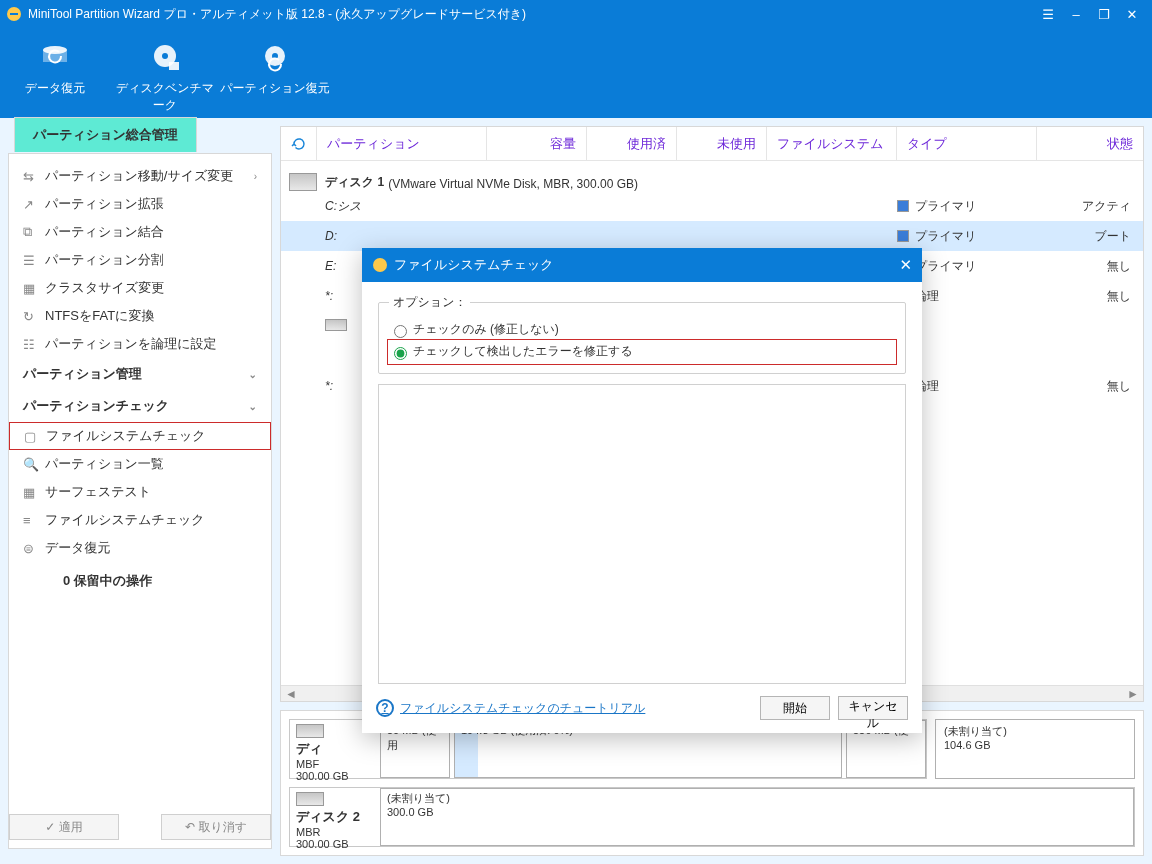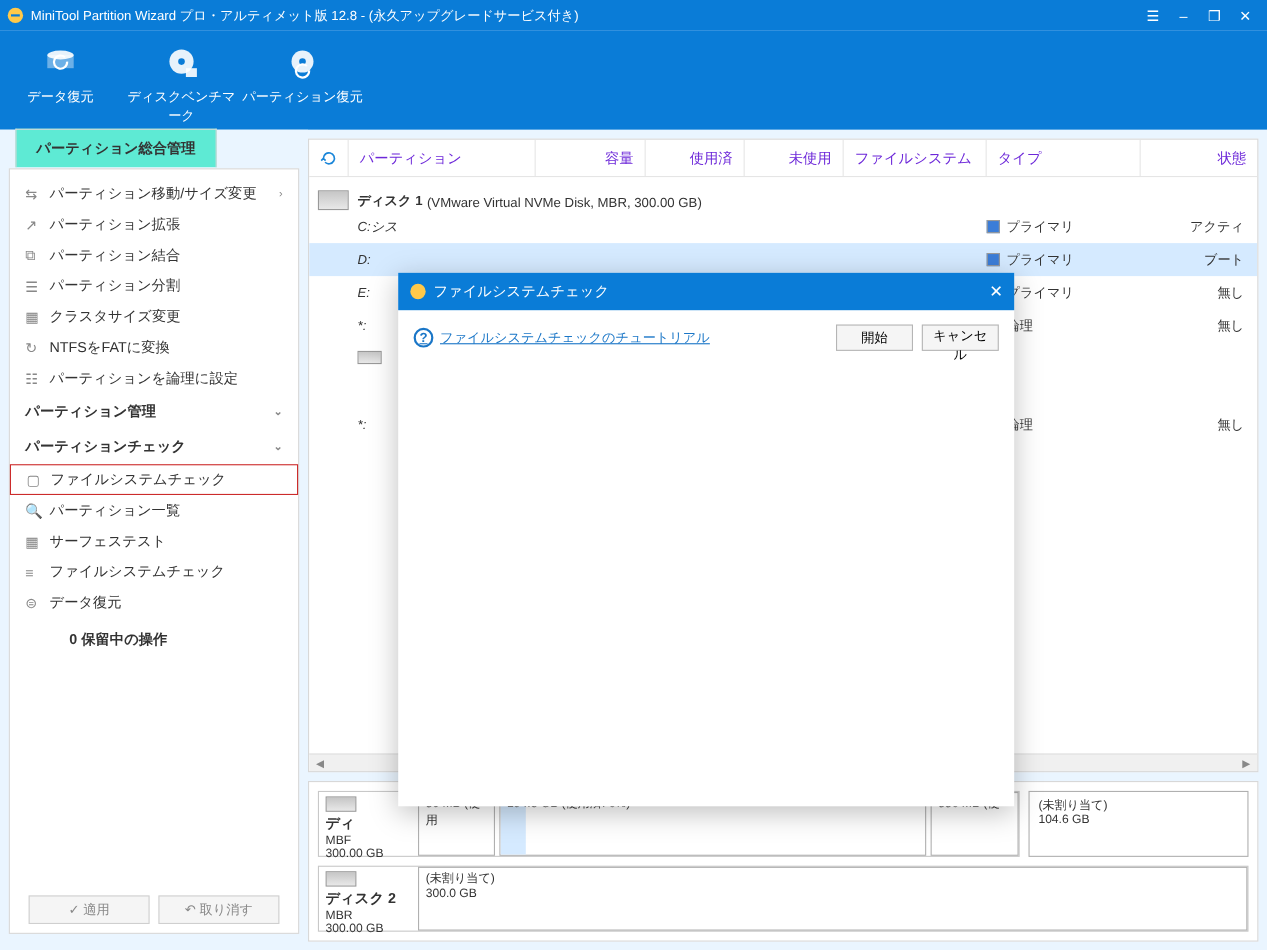--- a/index.html
+++ b/index.html
@@ -26,21 +26,21 @@
   .sidebar { width:280px; background:#eaf5ff; padding:0 8px 8px 8px; position:relative; }
   .side-tab { position:relative; top:-1px; background:#5eead4; border:1px solid #d8d8d8; border-bottom:none; display:inline-block; padding:8px 18px; font-size:13px; font-weight:600; margin-left:6px; }
   .side-panel { background:#fff; border:1px solid #d8d8d8; padding:8px 0; height:calc(100% - 42px); position:relative; }
   .side-item { display:flex; align-items:center; height:28px; padding:0 14px; cursor:pointer; color:#333; font-size:13px;}
   .side-item .si-icon { width:22px; color:#888; display:inline-flex; }
   .side-item.highlight { border:1px solid #cc2b2b; }
   .side-item .si-chevron { margin-left:auto; color:#888; font-size:10px; }
   .side-heading { display:flex; align-items:center; height:32px; padding:0 14px; font-weight:600; font-size:13px; }
   .side-heading .si-chevron { margin-left:auto; color:#888; font-size:10px; }
   .pending-ops { padding:10px 14px; font-weight:600; font-size:13px;margin-left:40px; }
-  .side-footer { position:absolute; left:0; right:0; bottom:8px; display:flex; gap:8px; justify-content:center;border-radius:11px; }
+  .side-footer { position:absolute; left:0; right:0; bottom:8px; display:flex; gap:8px; justify-content:space-between;border-radius:11px; }
   .side-footer button { width:110px; height:26px; background:#f5f5f5; border:1px solid #cfcfcf; color:#888; font-size:12px; }
 
   
   .right { flex:1; padding:8px 8px 8px 0; display:flex; flex-direction:column; }
   .table-wrap { background:#fff; border:1px solid #d8d8d8; flex:1; display:flex; flex-direction:column; overflow:hidden; position:relative; }
   .cols { display:flex; align-items:center; height:34px; border-bottom:1px solid #e5e5e5; font-size:13px; color:#6d28d9; }
   .cols .refresh { width:36px; display:flex; align-items:center; justify-content:center; border-right:1px solid #e5e5e5; height:100%; color:#1a86d9; cursor:pointer; }
   .col { border-right:1px solid #e5e5e5; height:100%; display:flex; align-items:center; padding:0 10px; }
   .col.partition { flex: 0 0 170px; }
   .col.cap { flex: 0 0 100px; justify-content:flex-end; }
@@ -349,20 +349,34 @@
 <div class="dialog">
   <div class="dlg-title">
     <span style="width:16px;height:16px;margin-right:6px;">
       <svg viewBox="0 0 16 16">
           <circle cx="8" cy="8" r="7" fill="#ffc94a"></circle>
         </svg>
     </span>
     <span>ファイルシステムチェック</span>
     <span class="dlg-close">✕</span>
   </div>
+  <div class="dlg-body">
+    <fieldset class="options">
+      <legend>オプション：</legend>
+      <label class="radio-row">
+        <input type="radio" name="fsopt" style="">
+        <span>チェックのみ (修正しない)</span>
+      </label>
+      <label class="radio-row hl">
+        <input type="radio" name="fsopt" checked="" style="">
+        <span>チェックして検出したエラーを修正する</span>
+      </label>
+    </fieldset>
+    <div class="output"></div>
+  </div>
   <div class="dlg-footer">
     <div class="help">
       <span class="help-icon">?</span>
       <span>ファイルシステムチェックのチュートリアル</span>
     </div>
     <div class="btns">
       <button>開始</button>
       <button>キャンセル</button>
     </div>
   </div>

